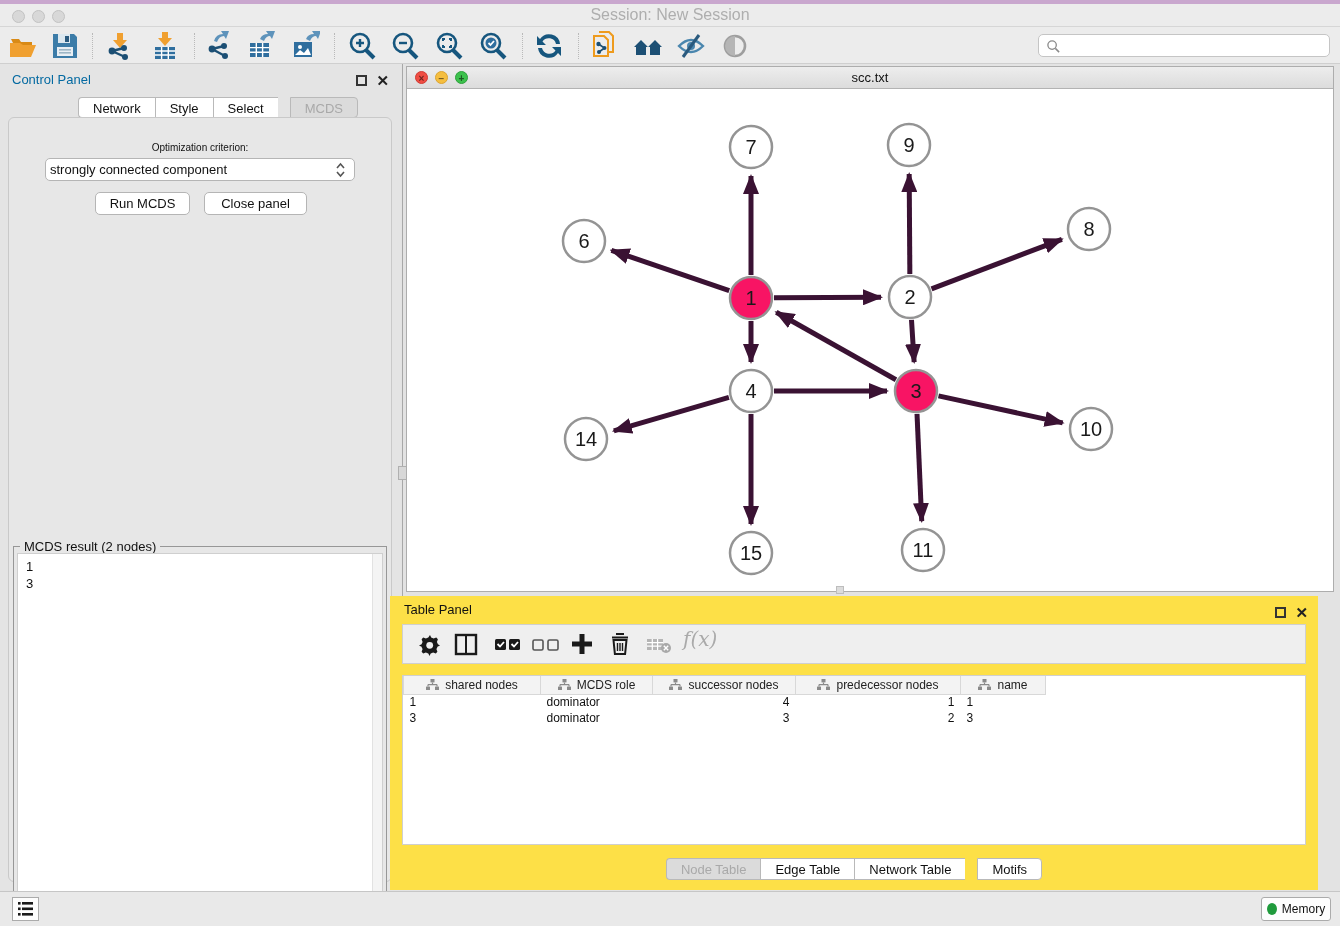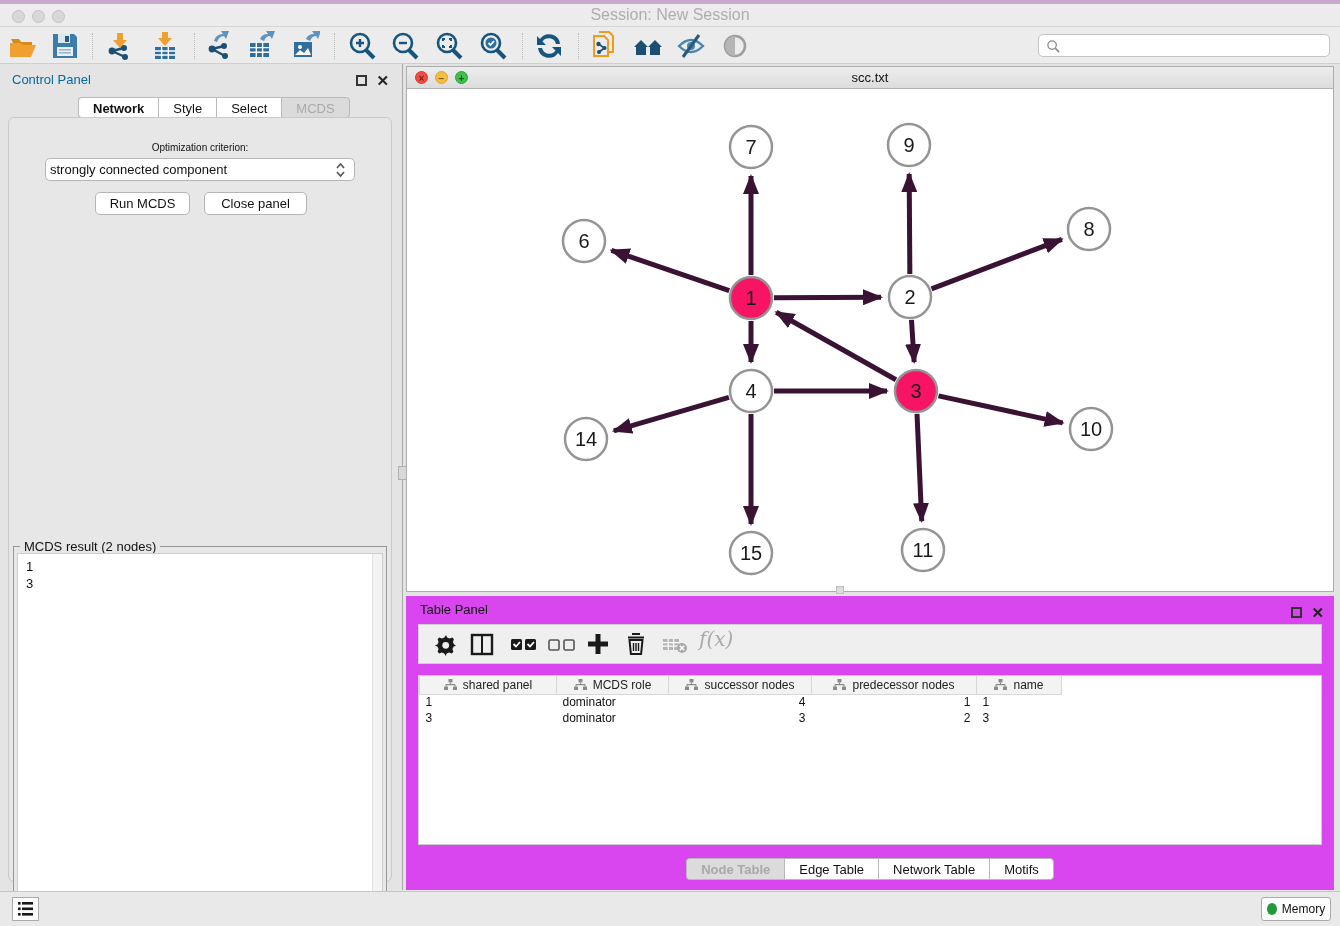--- a/index.html
+++ b/index.html
@@ -21,22 +21,22 @@
   #search-box .mag { position:absolute; left:7px; top:4px; }
 
   
   #control-panel { left:0; top:64px; width:401px; height:826px; background:#e4e4e4; }
   #cp-title { left:12px; top:8px; font-size:13px; color:#0369a1; }
   .win-btns { position:absolute; top:8px; }
   .float-btn { display:inline-block; width:11px; height:11px; border:2px solid #333; margin-right:9px; }
   .close-x { font-size:15px; font-weight:bold; color:#222; }
   #cp-tabs { position:absolute; left:78px; top:33px; height:21px; display:flex; }
   .seg { height:21px; line-height:21px; padding:0 14px; font-size:13px; background:#fff; border:1px solid #b9b9b9; border-right:none; color:#111; cursor:pointer; }
-  .seg:first-child { border-radius:4px 0 0 4px;font-weight:bold; }
-  .seg:last-child { border-right:1px solid #b9b9b9; border-radius:0 4px 4px 0; }
+  .seg:first-child { border-radius:4px 0 0 4px; }
+  .seg:last-child { border-right:1px solid #b9b9b9; border-radius:0 4px 4px 0;margin-left:12px; }
   .seg.inactive { background:#dbdbdb; color:#a9a9a9; }
   #cp-body { left:8px; top:53px; width:384px; height:765px; background:#e7e7e7; border:1px solid #c9c9c9; border-radius:6px; }
   #opt-label { width:100%; text-align:center; top:24px; font-size:10px; color:#111; }
   #opt-select { left:36px; top:40px; width:310px; height:23px; background:#fff; border:1px solid #b5b5b5; border-radius:5px; font-size:13px; line-height:21px; padding-left:4px; color:#111; cursor:pointer; }
   #opt-stepper { position:absolute; right:8px; top:2px; }
   .cp-btn { position:absolute; top:74px; height:23px; background:#fff; border:1px solid #b5b5b5; border-radius:5px; font-size:13px; text-align:center; line-height:21px; color:#111; cursor:pointer; }
   #run-btn { left:86px; width:95px; }
   #close-btn { left:195px; width:103px; }
   #result-box { left:4px; top:428px; width:374px; height:382px; border:1px solid #979797; background:#e7e7e7; }
   #result-legend { position:absolute; left:6px; top:-8px; background:#e7e7e7; padding:0 4px; font-size:13px; color:#111; }
@@ -50,21 +50,21 @@
 
   
   #net-window { left:406px; top:66px; width:928px; height:526px; background:#fff; border:1px solid #adadad; }
   #net-titlebar { left:0; top:0; width:926px; height:22px; background:linear-gradient(#ededed,#dcdcdc); border-bottom:1px solid #b3b3b3; }
   .mac-dot { position:absolute; top:4px; width:13px; height:13px; border-radius:50%; font-size:10px; font-weight:bold; text-align:center; line-height:13px; color:rgba(0,0,0,.55); }
   #net-title { width:100%; text-align:center; line-height:22px; font-size:13px; color:#111; }
   #net-canvas { left:0; top:22px; width:926px; height:502px; background:#fff; }
   #h-grip { left:836px; top:586px; width:8px; height:8px; background:#dcdcdc; border:1px solid #bdbdbd; }
 
   
-  #table-panel { left:406px; top:596px; width:928px; height:294px; background:#d946ef; }
+  #table-panel { left:390px; top:596px; width:928px; height:294px; background:#fde047; }
   #tp-title { left:14px; top:6px; font-size:13px; color:#111; }
   #tp-toolbar { left:12px; top:28px; width:904px; height:40px; background:#efefef; border:1px solid #cfcfcf; }
   .tp-ic { position:absolute; top:6px; cursor:pointer; }
   #fx-label { font-family:"DejaVu Serif", serif; font-style:italic; font-size:20px; color:#aaa; }
   #tp-table { left:12px; top:79px; width:904px; height:170px; background:#fff; border:1px solid #cfcfcf; overflow:hidden; }
   #tp-table table { border-collapse:collapse; font-size:12px; }
   #tp-table th { background:#f3f3f3; border:1px solid #d8d8d8; border-top:none; height:18px; font-weight:normal; color:#222; padding:0 4px; white-space:nowrap; }
   #tp-table th .hdr-inner { display:flex; align-items:center; justify-content:center; gap:6px; }
   #tp-table td { height:16px; padding:0 6px; color:#111; white-space:nowrap; }
   #tp-table td.r { text-align:right; }
@@ -336,21 +336,21 @@
         <thead>
           <tr>
             <th style="width: 137px;">
               <span class="hdr-inner">
                 <svg width="13" height="12" viewBox="0 0 13 12">
                   <rect x="4.5" y="0" width="4" height="3.4" fill="#8a8a8a"></rect>
                   <path d="M6.5 3.4 v2.2 M2 5.6 h9 M2 5.6 v2 M11 5.6 v2" stroke="#8a8a8a" stroke-width="1.2" fill="none"></path>
                   <rect x="0" y="7.6" width="4" height="3.4" fill="#8a8a8a"></rect>
                   <rect x="9" y="7.6" width="4" height="3.4" fill="#8a8a8a"></rect>
                 </svg>
-                <span>shared panel</span>
+                <span>shared nodes</span>
               </span>
             </th>
             <th style="width: 112px;">
               <span class="hdr-inner">
                 <svg width="13" height="12" viewBox="0 0 13 12">
                   <rect x="4.5" y="0" width="4" height="3.4" fill="#8a8a8a"></rect>
                   <path d="M6.5 3.4 v2.2 M2 5.6 h9 M2 5.6 v2 M11 5.6 v2" stroke="#8a8a8a" stroke-width="1.2" fill="none"></path>
                   <rect x="0" y="7.6" width="4" height="3.4" fill="#8a8a8a"></rect>
                   <rect x="9" y="7.6" width="4" height="3.4" fill="#8a8a8a"></rect>
                 </svg>

